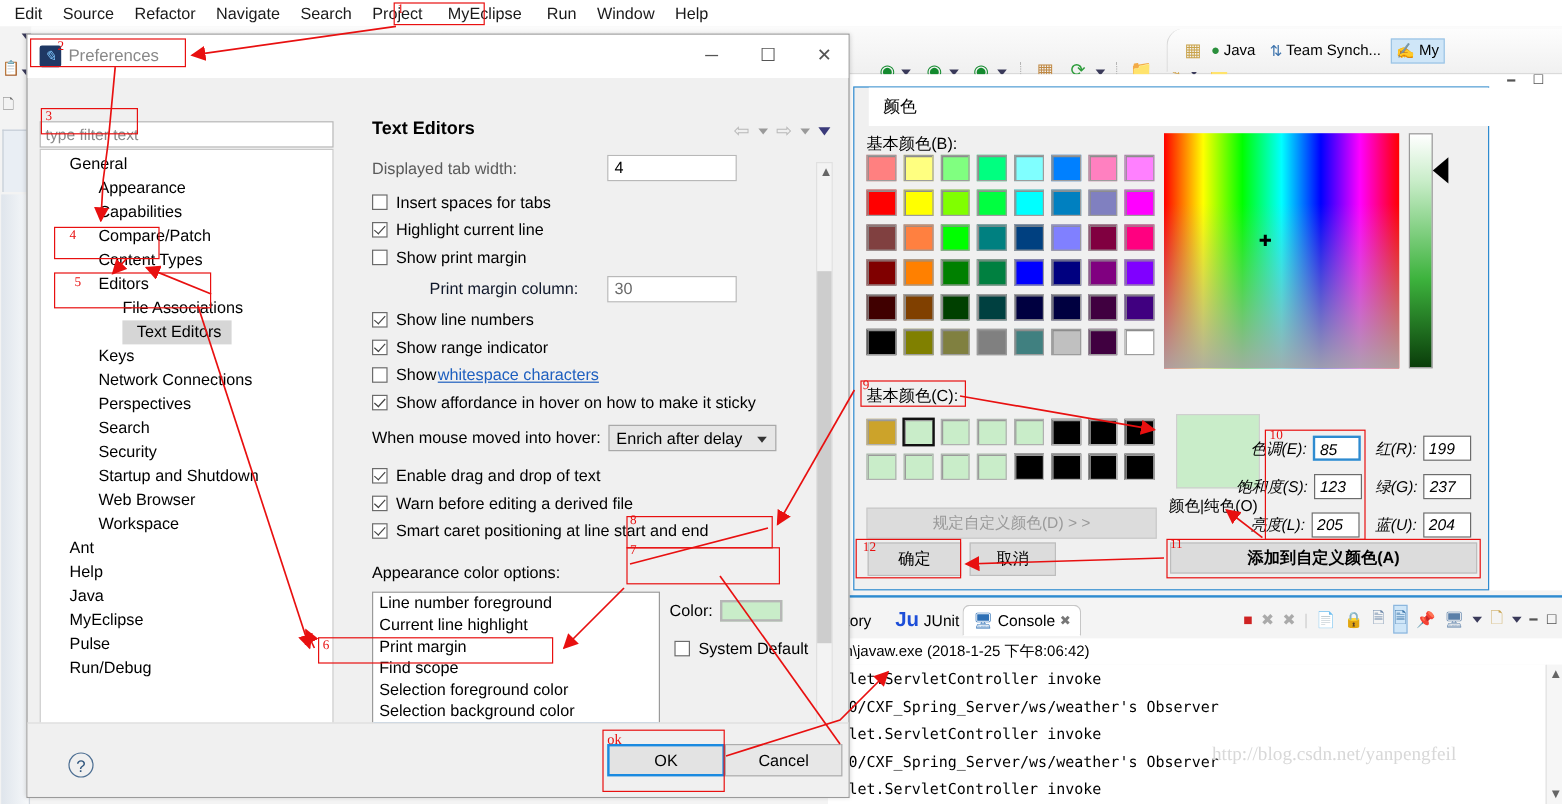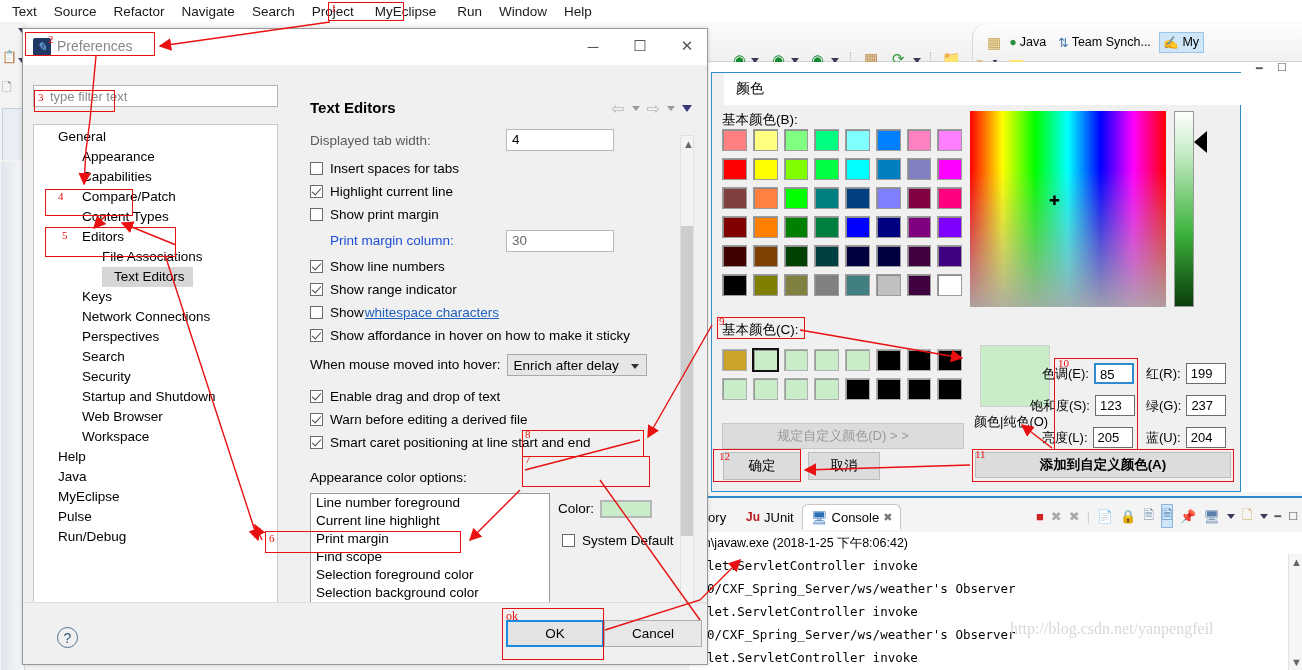--- a/index.html
+++ b/index.html
@@ -76,23 +76,23 @@
     box-shadow:0 0 4px rgba(0,0,0,.18);
   }
   #prefs-title { position:absolute; left:0; top:0; width:684px; height:36px; background:#ffffff; }
   #prefs-icon { position:absolute; left:10px; top:9px; width:18px; height:18px;
       background:#1f3864; border-radius:2px; color:#7ec8ff; font-size:12px;
       display:flex; align-items:center; justify-content:center; font-style:italic; }
   #prefs-label { position:absolute; left:34px; top:9px; font-size:14px; color:#888; }
   .win-btn { position:absolute; top:0; width:46px; height:34px; display:flex;
       align-items:center; justify-content:center; color:#555; font-size:15px; }
   #prefs-filter {
-    position:absolute; left:10px; top:56px; width:245px; height:22px;
+    position:absolute; left:10px; top:72px; width:245px; height:22px;
     border:1px solid #b5b5b5; background:#fff; font-size:13px; color:#8a8a8a;
-    padding:2px 16px; line-height:18px;
+    padding:2px 4px; line-height:18px;
   }
   #prefs-tree {
     position:absolute; left:10px; top:95px; width:245px; height:513px;
     background:#ffffff; border:1px solid #c8c8c8; overflow:hidden; padding-top:2px;
   }
   .tnode { height:20px; line-height:20px; font-size:13.5px; white-space:nowrap; padding-left:24px;}
   .tnode.lvl2 { padding-left:48px; }
   .tnode.sel { background:#d6d6d6; display:inline-block; padding-right:8px; margin-left:48px; padding-left:10px;}
 
   #prefs-right { position:absolute; left:265px; top:60px; width:412px; height:548px; background:#f0f0f0; }
@@ -168,21 +168,21 @@
   #custom-grid { position:absolute; left:10px; top:276px; width:240px; }
   .cswatch { width:26px; height:22px; border:1px solid #b0b0b0;
             box-shadow: inset 1px 1px 0 #9a9a9a;}
   .cswatch.focus { outline:2px solid #111; outline-offset:-1px; }
   #define-btn { position:absolute; left:10px; top:350px; width:242px; height:26px;
       background:#dcdcdc; border:1px solid #c8c8c8; color:#9a9a9a; font-size:13px;
       display:flex; align-items:center; justify-content:center; }
   #preview-swatch { position:absolute; left:268px; top:272px; width:70px; height:62px;
       background:#c9edc9; border:1px solid #cfcfcf; }
   #preview-label { position:absolute; left:262px; top:340px; font-size:13px; }
-  .numfield { position:absolute; display:flex; align-items:center; gap:5px; font-size:13px; }
+  .numfield { position:absolute; display:flex; align-items:center; gap:5px; font-size:13px;font-style:italic; }
   .numbox { border:1px solid #6c6c6c; background:#fff; width:40px; height:21px;
       line-height:19px; text-align:left; padding-left:4px; font-size:13px;}
   .numbox.focus { border:2px solid #2e8bd0; }
   #add-btn { position:absolute; left:975px; top:452px; width:256px; height:26px;font-weight:bold; }
   .cdbtn { background:#dcdcdc; border:1px solid #bdbdbd; display:flex;
       align-items:center; justify-content:center; font-size:13.5px; }
   #ok-cn { position:absolute; left:723px; top:452px; width:78px; height:28px; }
   #cancel-cn { position:absolute; left:808px; top:452px; width:72px; height:28px; }
 
   
@@ -190,21 +190,21 @@
   .abox { position:absolute; border:1.6px solid #e81010; }
   .anum { position:absolute; color:#e81010; font-size:11px; font-family:"Liberation Serif",serif; }
   .alab { position:absolute; color:#e81010; font-size:12px; font-family:"Liberation Serif",serif; }
 </style>
 </head>
 <body>
 
 <div id="ide-bg"></div>
 
 <div id="menubar">
-  <span class="menu-item">Text</span>
+  <span class="menu-item">Edit</span>
   <span class="menu-item">Source</span>
   <span class="menu-item">Refactor</span>
   <span class="menu-item">Navigate</span>
   <span class="menu-item">Search</span>
   <span class="menu-item">Project</span>
   <span class="menu-item" style="margin-left:4px;">MyEclipse</span>
   <span class="menu-item" style="margin-left:4px;">Run</span>
   <span class="menu-item">Window</span>
   <span class="menu-item">Help</span>
 </div>
@@ -257,21 +257,21 @@
 <div id="editor-scroll-left"></div>
 <span class="tb-ico" style="left:1256px;top:63px;font-size:11px;color:#555;">━</span>
 <span class="tb-ico" style="left:1277px;top:62px;font-size:11px;color:#555;">☐</span>
 
 <div id="console-panel"></div>
 <div id="console-tabs">
   <span class="ctab" style="left:0px;">
     <span>story</span>
   </span>
   <span class="ctab" style="left:48px;">
-    <span style="color:#b91c1c;font-weight:bold;font-size:12px;">Ju</span>
+    <span style="color:#1d4ed8;font-weight:bold;font-size:17px;">Ju</span>
     <span>JUnit</span>
   </span>
   <span class="ctab active" style="left:112px;">
     <span style="color:#2d6fb5;">🖥</span>
     <span>Console</span>
     <span style="color:#777;font-size:11px;">✖</span>
   </span>
 </div>
 <div id="console-toolbar">
   <span style="color:#cf2222;">■</span>
@@ -327,20 +327,21 @@
       <span class="tnode sel" style="padding-left:12px;margin-left:68px;">Text Editors</span>
     </div>
     <div class="tnode lvl2">Keys</div>
     <div class="tnode lvl2">Network Connections</div>
     <div class="tnode lvl2">Perspectives</div>
     <div class="tnode lvl2">Search</div>
     <div class="tnode lvl2">Security</div>
     <div class="tnode lvl2">Startup and Shutdown</div>
     <div class="tnode lvl2">Web Browser</div>
     <div class="tnode lvl2">Workspace</div>
+    <div class="tnode">Ant</div>
     <div class="tnode">Help</div>
     <div class="tnode">Java</div>
     <div class="tnode">MyEclipse</div>
     <div class="tnode">Pulse</div>
     <div class="tnode">Run/Debug</div>
   </div>
 
   <div id="prefs-right">
     <div id="pr-title">Text Editors</div>
     <div id="pr-nav">
@@ -363,21 +364,21 @@
       </div>
       <div class="chkrow">
         <span class="chk on"></span>
         <span>Highlight current line</span>
       </div>
       <div class="chkrow">
         <span class="chk"></span>
         <span>Show print margin</span>
       </div>
       <div class="fieldrow" style="padding-left:20px;">
-        <span style="color:#1d4ed8;">Print margin column:</span>
+        <span style="color:#0f172a;margin-left:28px;">Print margin column:</span>
         <span class="txtbox" style="position:absolute;left:196px;width:108px;color:#6a6a6a;">30</span>
       </div>
       <div class="chkrow">
         <span class="chk on"></span>
         <span>Show line numbers</span>
       </div>
       <div class="chkrow">
         <span class="chk on"></span>
         <span>Show range indicator</span>
       </div>

